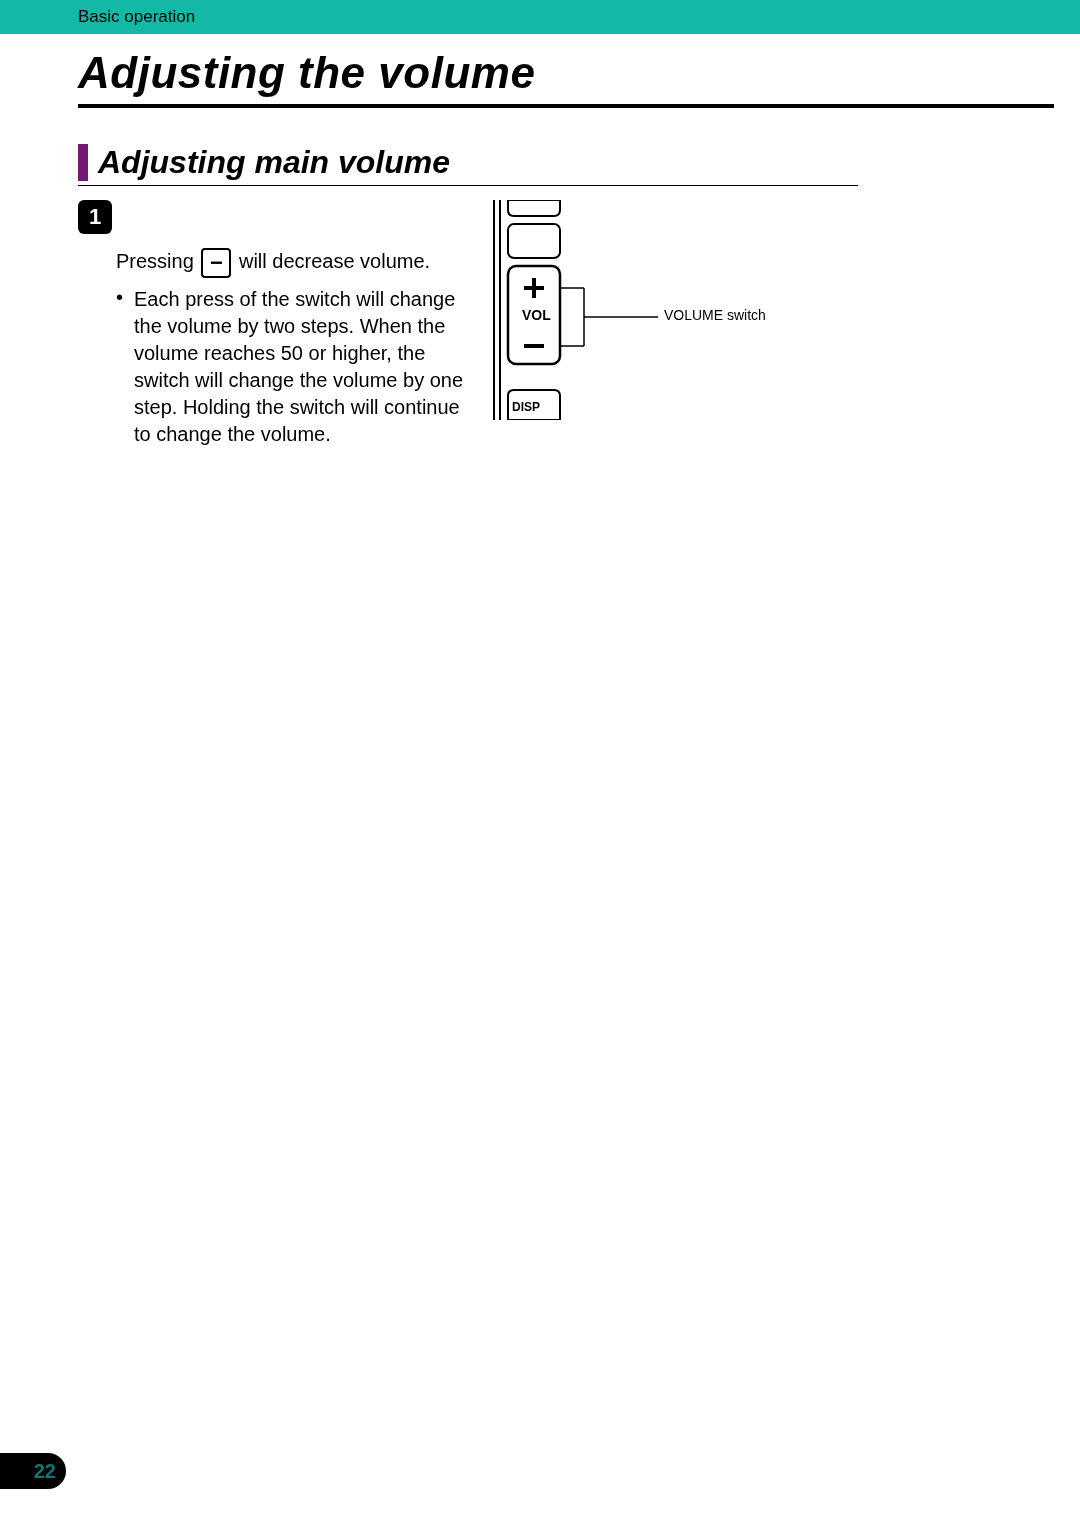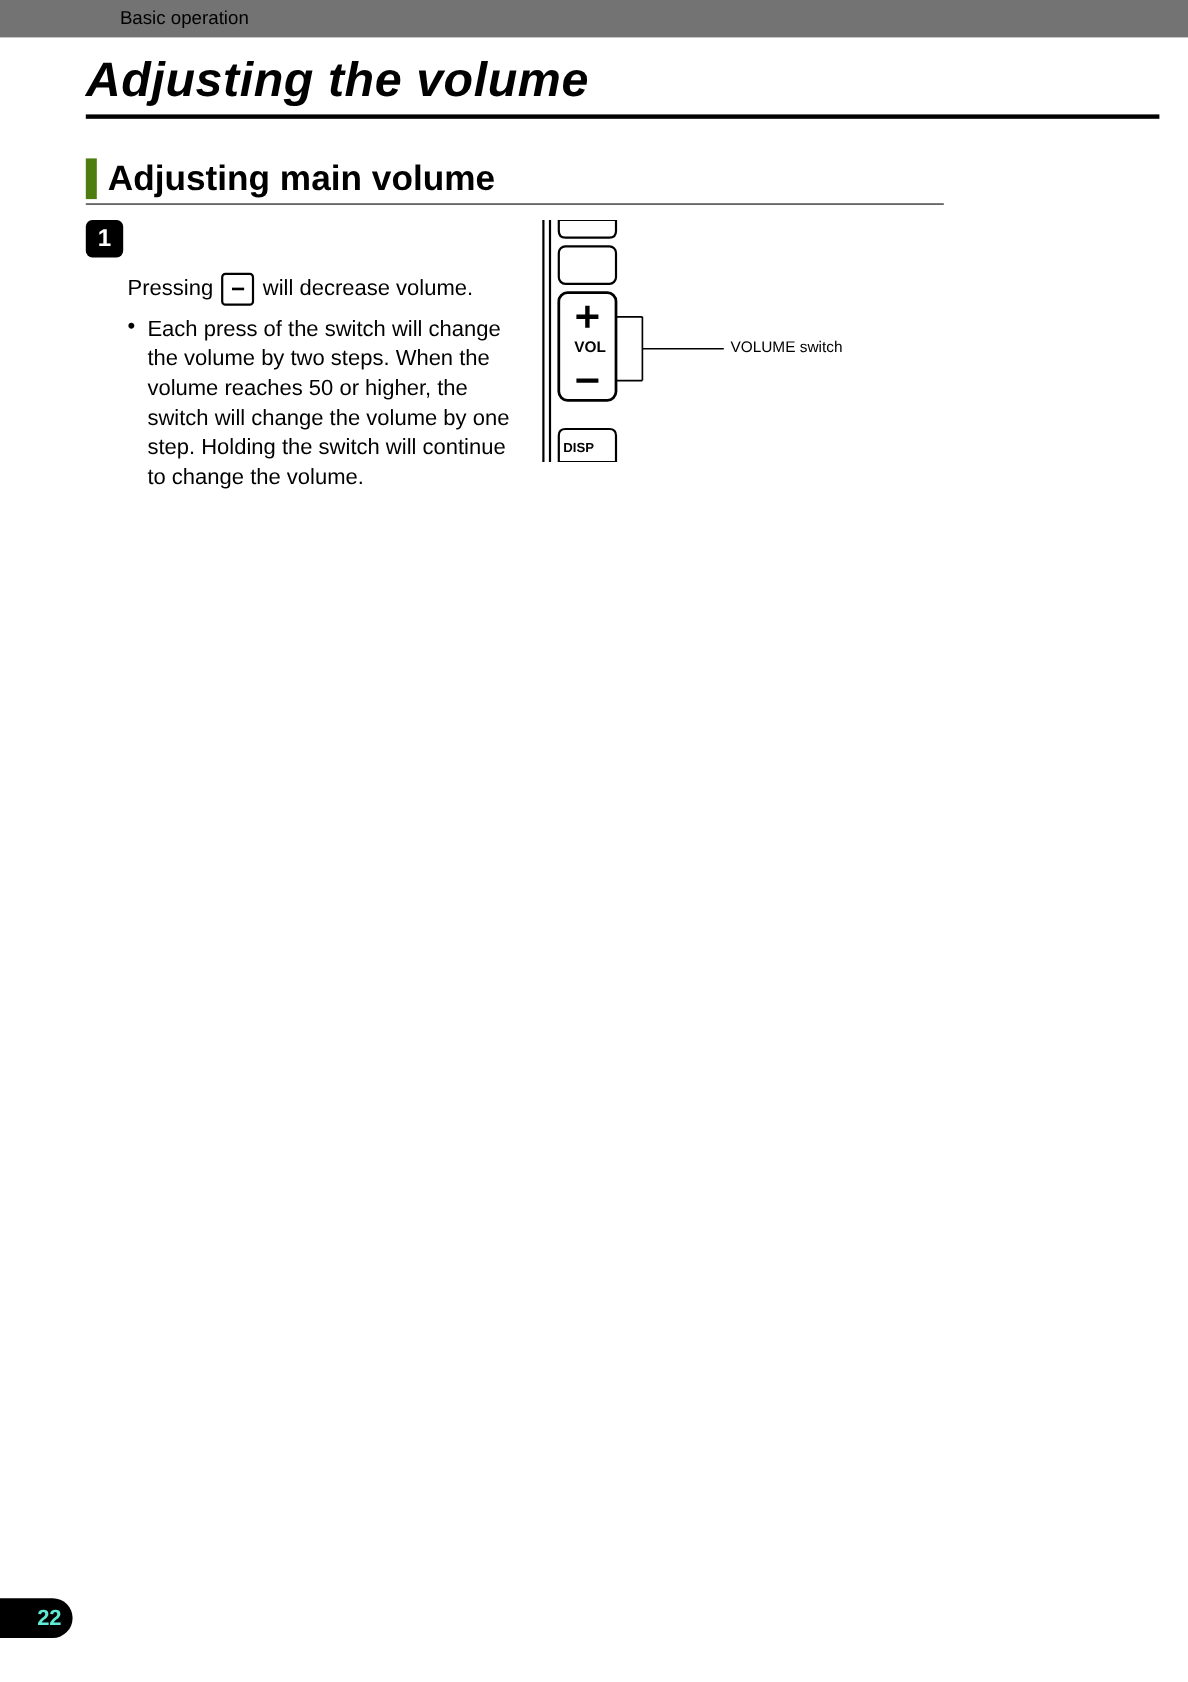--- a/index.html
+++ b/index.html
@@ -10,24 +10,24 @@
     color: #000;
     width: 1080px;
   }
   .page {
     position: relative;
     width: 1080px;
     height: 1529px;
     box-sizing: border-box;
   }
   .breadcrumb-bar {
-    background: #737373;
+    background: #14b8a6;
     height: 34px;
     line-height: 34px;
-    padding-left: 109px;
+    padding-left: 78px;
     font-size: 17px;
   }
   .title-block {
     margin: 14px 0 0 78px;
     padding-bottom: 6px;
     border-bottom: 4px solid #000;
     width: 976px;
   }
   .title-text {
     font-size: 44px;
@@ -35,24 +35,25 @@
     font-style: italic;
     letter-spacing: 0.5px;
   }
   .subsection {
     margin: 36px 0 0 78px;
     width: 780px;
     padding-bottom: 4px;
     border-bottom: 1px solid #000;
   }
   .subsection-inner {
-    border-left: 10px solid #4d7c0f;
+    border-left: 10px solid #701a75;
     padding-left: 10px;
     font-size: 32px;
     font-weight: bold;
+    font-style: italic;
   }
   .content-row {
     display: flex;
     align-items: flex-start;
     margin: 14px 0 0 78px;
     width: 780px;
   }
   .left-col {
     width: 390px;
   }
@@ -112,21 +113,21 @@
   .bullet-text {
     line-height: 1.35;
   }
   .page-num {
     position: absolute;
     left: 0;
     bottom: 40px;
     width: 66px;
     height: 36px;
     background: #000;
-    color: #5eead4;
+    color: #0f766e;
     font-weight: bold;
     font-size: 20px;
     display: flex;
     align-items: center;
     justify-content: flex-end;
     padding-right: 10px;
     box-sizing: border-box;
     border-top-right-radius: 18px;
     border-bottom-right-radius: 18px;
   }

